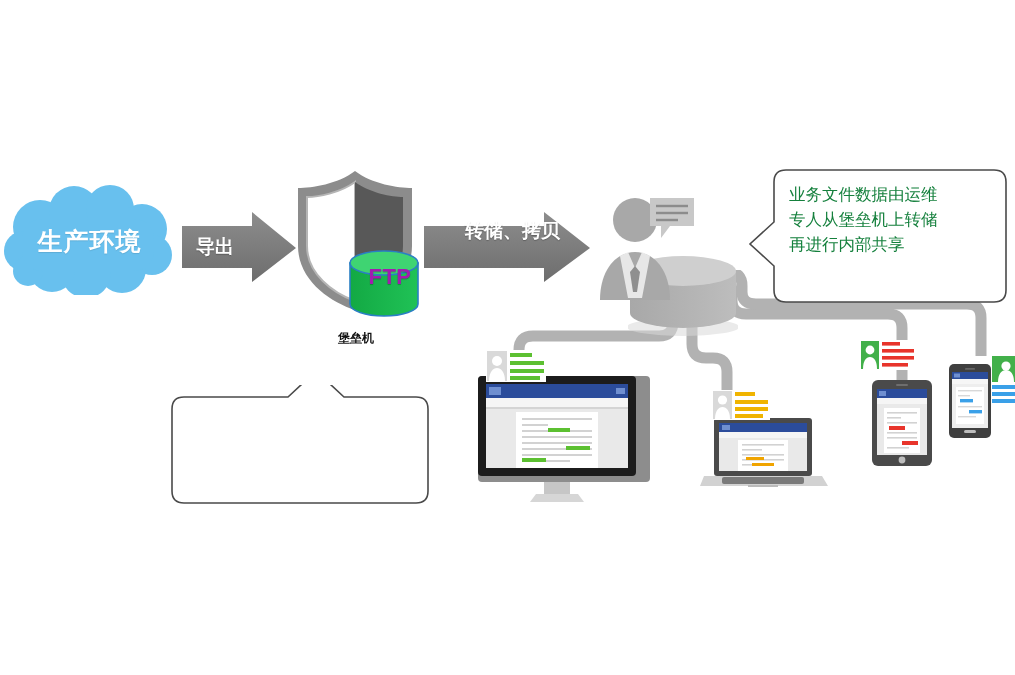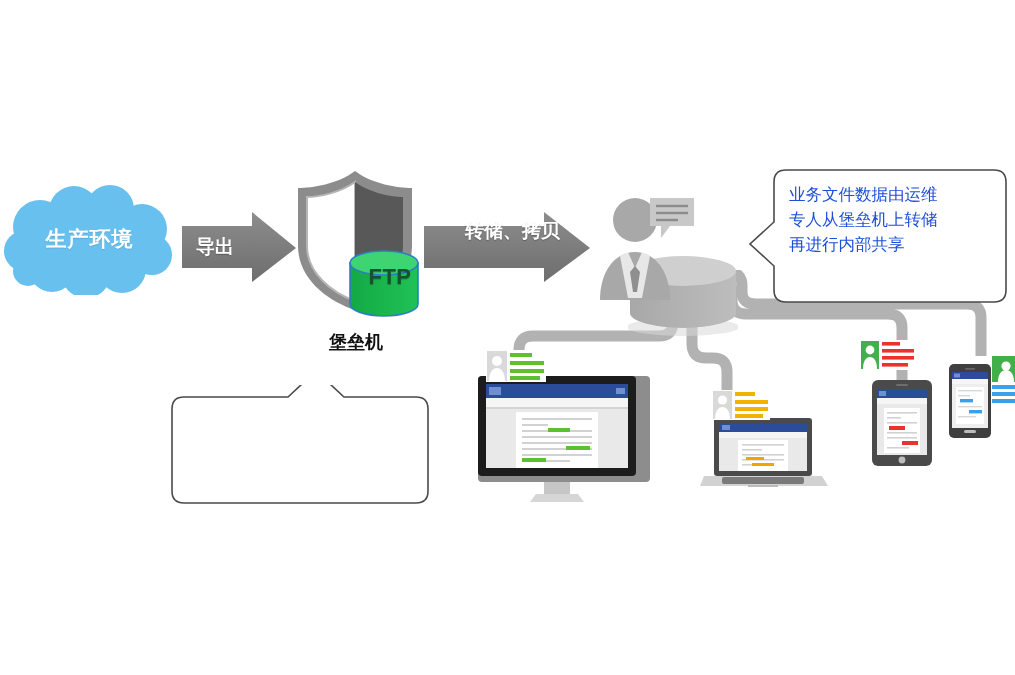--- a/index.html
+++ b/index.html
@@ -4,40 +4,40 @@
 <style>
   html,body{margin:0;padding:0;background:#ffffff;}
   body{width:1015px;height:675px;position:relative;overflow:hidden;
        font-family:"Liberation Sans","DejaVu Sans",sans-serif;}
   .stage{position:absolute;left:0;top:0;width:1015px;height:675px;}
   .abs{position:absolute;}
 
   
   .cloud-wrap{left:2px;top:185px;width:175px;height:110px;}
   .cloud-label{position:absolute;left:0;top:40px;width:175px;text-align:center;
-               color:#ffffff;font-size:21px;font-weight:bold;letter-spacing:1px;
+               color:#ffffff;font-size:25px;font-weight:bold;letter-spacing:1px;
                text-shadow:0 1px 1px rgba(0,0,0,.10);}
 
   
   .arrow-label{position:absolute;color:#ffffff;font-size:19px;font-weight:bold;
                white-space:nowrap;text-shadow:0 1px 1px rgba(0,0,0,.25);}
   .arrow1-label{left:196px;top:234px;text-align:center;}
   .arrow2-label{left:437px;top:218px;margin-left:28px;}
 
   
   .shield-wrap{left:288px;top:168px;width:135px;height:145px;}
   .ftp-text{position:absolute;left:349px;top:264px;width:82px;text-align:center;
-            color:#14532d;font-size:22px;font-weight:bold;letter-spacing:.5px;
+            color:#a21caf;font-size:22px;font-weight:bold;letter-spacing:.5px;
             text-shadow:0 1px 1px rgba(0,0,0,.25);}
   .bastion-label{left:306px;top:330px;width:100px;text-align:center;
-                 color:#111111;font-size:18px;font-weight:bold;}
+                 color:#111111;font-size:12px;font-weight:bold;}
 
   
   .callout{position:absolute;}
-  .callout-text{position:absolute;color:#1d4ed8;font-size:16.5px;line-height:25px;
+  .callout-text{position:absolute;color:#15803d;font-size:16.5px;line-height:25px;
                 font-family:Liberation Sans, sans-serif;}
   .co-left-text{left:186px;top:403px;width:230px;}
   .co-right-text{left:789px;top:182px;width:210px;}
 </style>
 </head>
 <body>
 
 <div class="stage">
 
   <div class="abs cloud-wrap">

